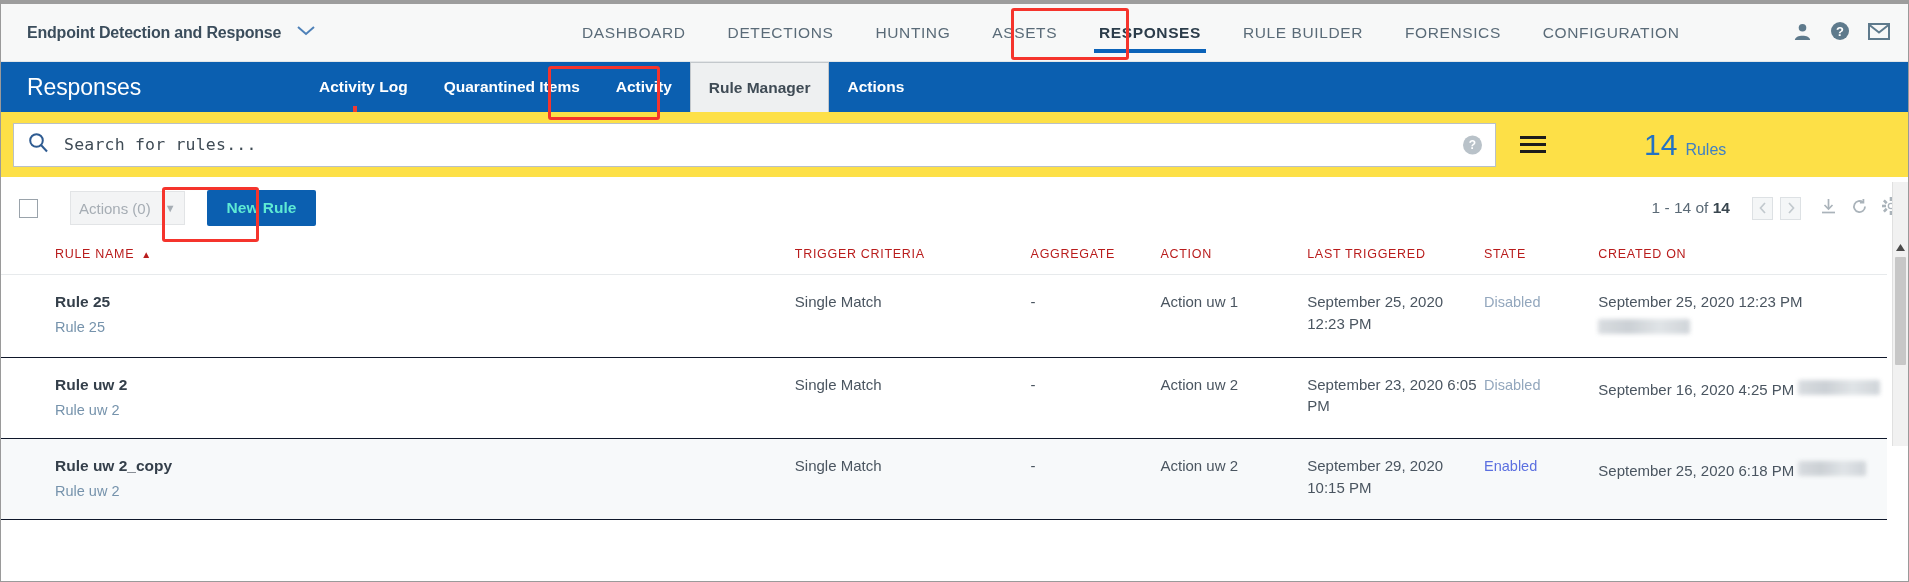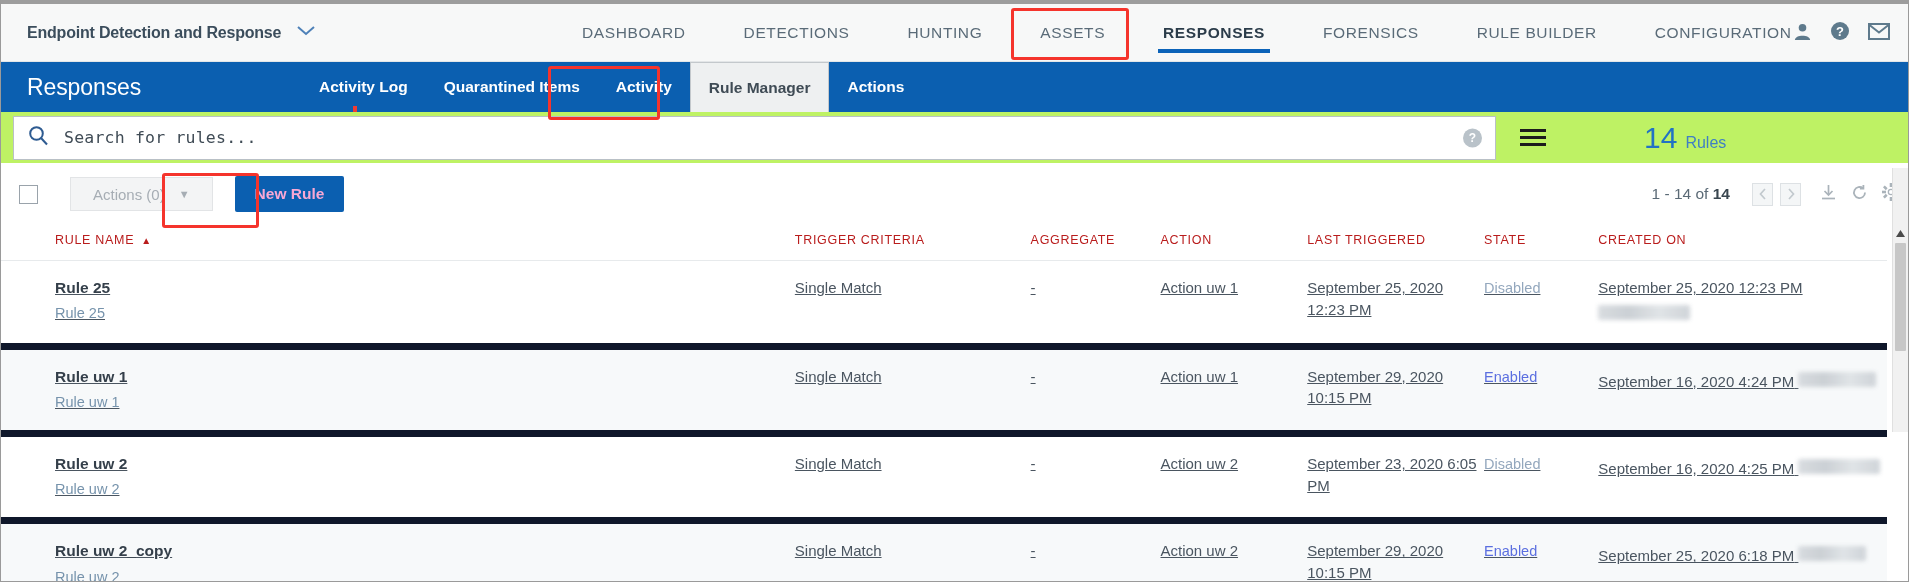--- a/index.html
+++ b/index.html
@@ -41,21 +41,21 @@
     white-space: nowrap;
   }
   .brand-caret { display: block; }
 
   .topnav {
     position: absolute;
     left: 560px; top: 0;
     height: 58px;
     display: flex;
     align-items: center;
-    gap: 16px;
+    gap: 0px;
   }
   .topnav-item {
     position: relative;
     font-size: 15.5px;
     color: #5a6b78;
     letter-spacing: 0.6px;
     padding: 0 21px;
     height: 58px;
     display: flex; align-items: center;
     white-space: nowrap;
@@ -120,22 +120,22 @@
     color: #3f4b55;
     border: 1px solid #c3c8cc;
     border-bottom: none;
     height: 50px;
     align-items: center;
   }
 
   
   .searchstrip {
     position: relative;
-    height: 51px;
-    background: #bef264;
+    height: 65px;
+    background: #fde047;
     display: flex;
     align-items: center;
     padding: 0 0 0 12px;
   }
   .searchbox {
     position: relative;
     width: 1483px;
     height: 44px;
     background: #ffffff;
     border: 1px solid #b9c0c6;
@@ -191,29 +191,29 @@
     background: #ffffff;
   }
   .actions-dd {
     margin-left: 32px;
     height: 34px;
     min-width: 112px;
     background: #f3f4f5;
     border: 1px solid #e2e4e6;
     display: flex; align-items: center; justify-content: center;
     gap: 14px;
-    padding: 0 22px;
+    padding: 0 8px;
     color: #a6adb4;
     font-size: 15px;
   }
   .btn-newrule {
     margin-left: 22px;
     height: 36px;
     background: #0b5fb0;
-    color: #f9a8d4;
+    color: #5eead4;
     font-size: 15.5px;
     font-weight: bold;
     border: none;
     padding: 0 20px;
     border-radius: 2px;
     display: flex; align-items: center; text-align: center;
   }
   .pager {
     position: absolute;
     right: 8px; top: 0; height: 62px;
@@ -243,23 +243,22 @@
     border-bottom: 1px solid #e7eaec;
     font-stretch: condensed;
     white-space: nowrap;
   }
   .th-sort { display: inline-flex; align-items: center; gap: 7px; }
   table.rules tbody td {
     font-size: 15px;
     color: #4a5560;
     vertical-align: top;
     padding: 16px 0 17px 0;
-    border-bottom: 7px solid #0f172a;
+    border-bottom: 1px solid #0f172a;
     line-height: 1.45;
-    text-decoration: underline;
   }
   tr.alt td { background: #f7f9fa; }
   .rname { font-weight: bold; color: #343f4a; font-size: 15.5px; display: block; }
   .rsub { color: #7693ac; font-size: 14.5px; display: block; margin-top: 4px; }
   .state-enabled { color: #5b6fe0; font-size: 14.5px; }
   .state-disabled { color: #93a7bd; font-size: 14.5px; }
   .redacted {
     display: inline-block;
     height: 15px;
     margin-top: 6px;
@@ -317,22 +316,22 @@
           </svg>
       </span>
     </div>
 
     <nav class="topnav">
       <div class="topnav-item">DASHBOARD</div>
       <div class="topnav-item">DETECTIONS</div>
       <div class="topnav-item">HUNTING</div>
       <div class="topnav-item">ASSETS</div>
       <div class="topnav-item active">RESPONSES</div>
+      <div class="topnav-item">RULE BUILDER</div>
       <div class="topnav-item">FORENSICS</div>
-      <div class="topnav-item">RULE BUILDER</div>
       <div class="topnav-item">CONFIGURATION</div>
     </nav>
 
     <div class="topicons">
       <span>
         <svg width="19" height="19" viewBox="0 0 20 20">
             <circle cx="10" cy="6" r="4" fill="#5e7a8c"></circle>
             <path d="M2 19 C2 13 18 13 18 19 Z" fill="#5e7a8c"></path>
           </svg>
       </span>
@@ -477,35 +476,20 @@
           <td class="c-agg">-</td>
           <td class="c-act">Action uw 1</td>
           <td class="c-last">September 25, 2020 12:23 PM</td>
           <td class="c-state"><span class="state-disabled">Disabled</span></td>
           <td class="c-created">
             <span>September 25, 2020 12:23 PM</span>
             <span class="redacted" style="width:92px;"></span>
           </td>
         </tr>
 
-        <tr class="alt">
-          <td class="c-name">
-            <span class="rname">Rule uw 1</span>
-            <span class="rsub">Rule uw 1</span>
-          </td>
-          <td class="c-trig">Single Match</td>
-          <td class="c-agg">-</td>
-          <td class="c-act">Action uw 1</td>
-          <td class="c-last">September 29, 2020 10:15 PM</td>
-          <td class="c-state"><span class="state-enabled">Enabled</span></td>
-          <td class="c-created">
-            <span>September 16, 2020 4:24 PM</span>
-            <span class="redacted" style="width:78px;"></span>
-          </td>
-        </tr>
 
         <tr>
           <td class="c-name">
             <span class="rname">Rule uw 2</span>
             <span class="rsub">Rule uw 2</span>
           </td>
           <td class="c-trig">Single Match</td>
           <td class="c-agg">-</td>
           <td class="c-act">Action uw 2</td>
           <td class="c-last">September 23, 2020 6:05 PM</td>

